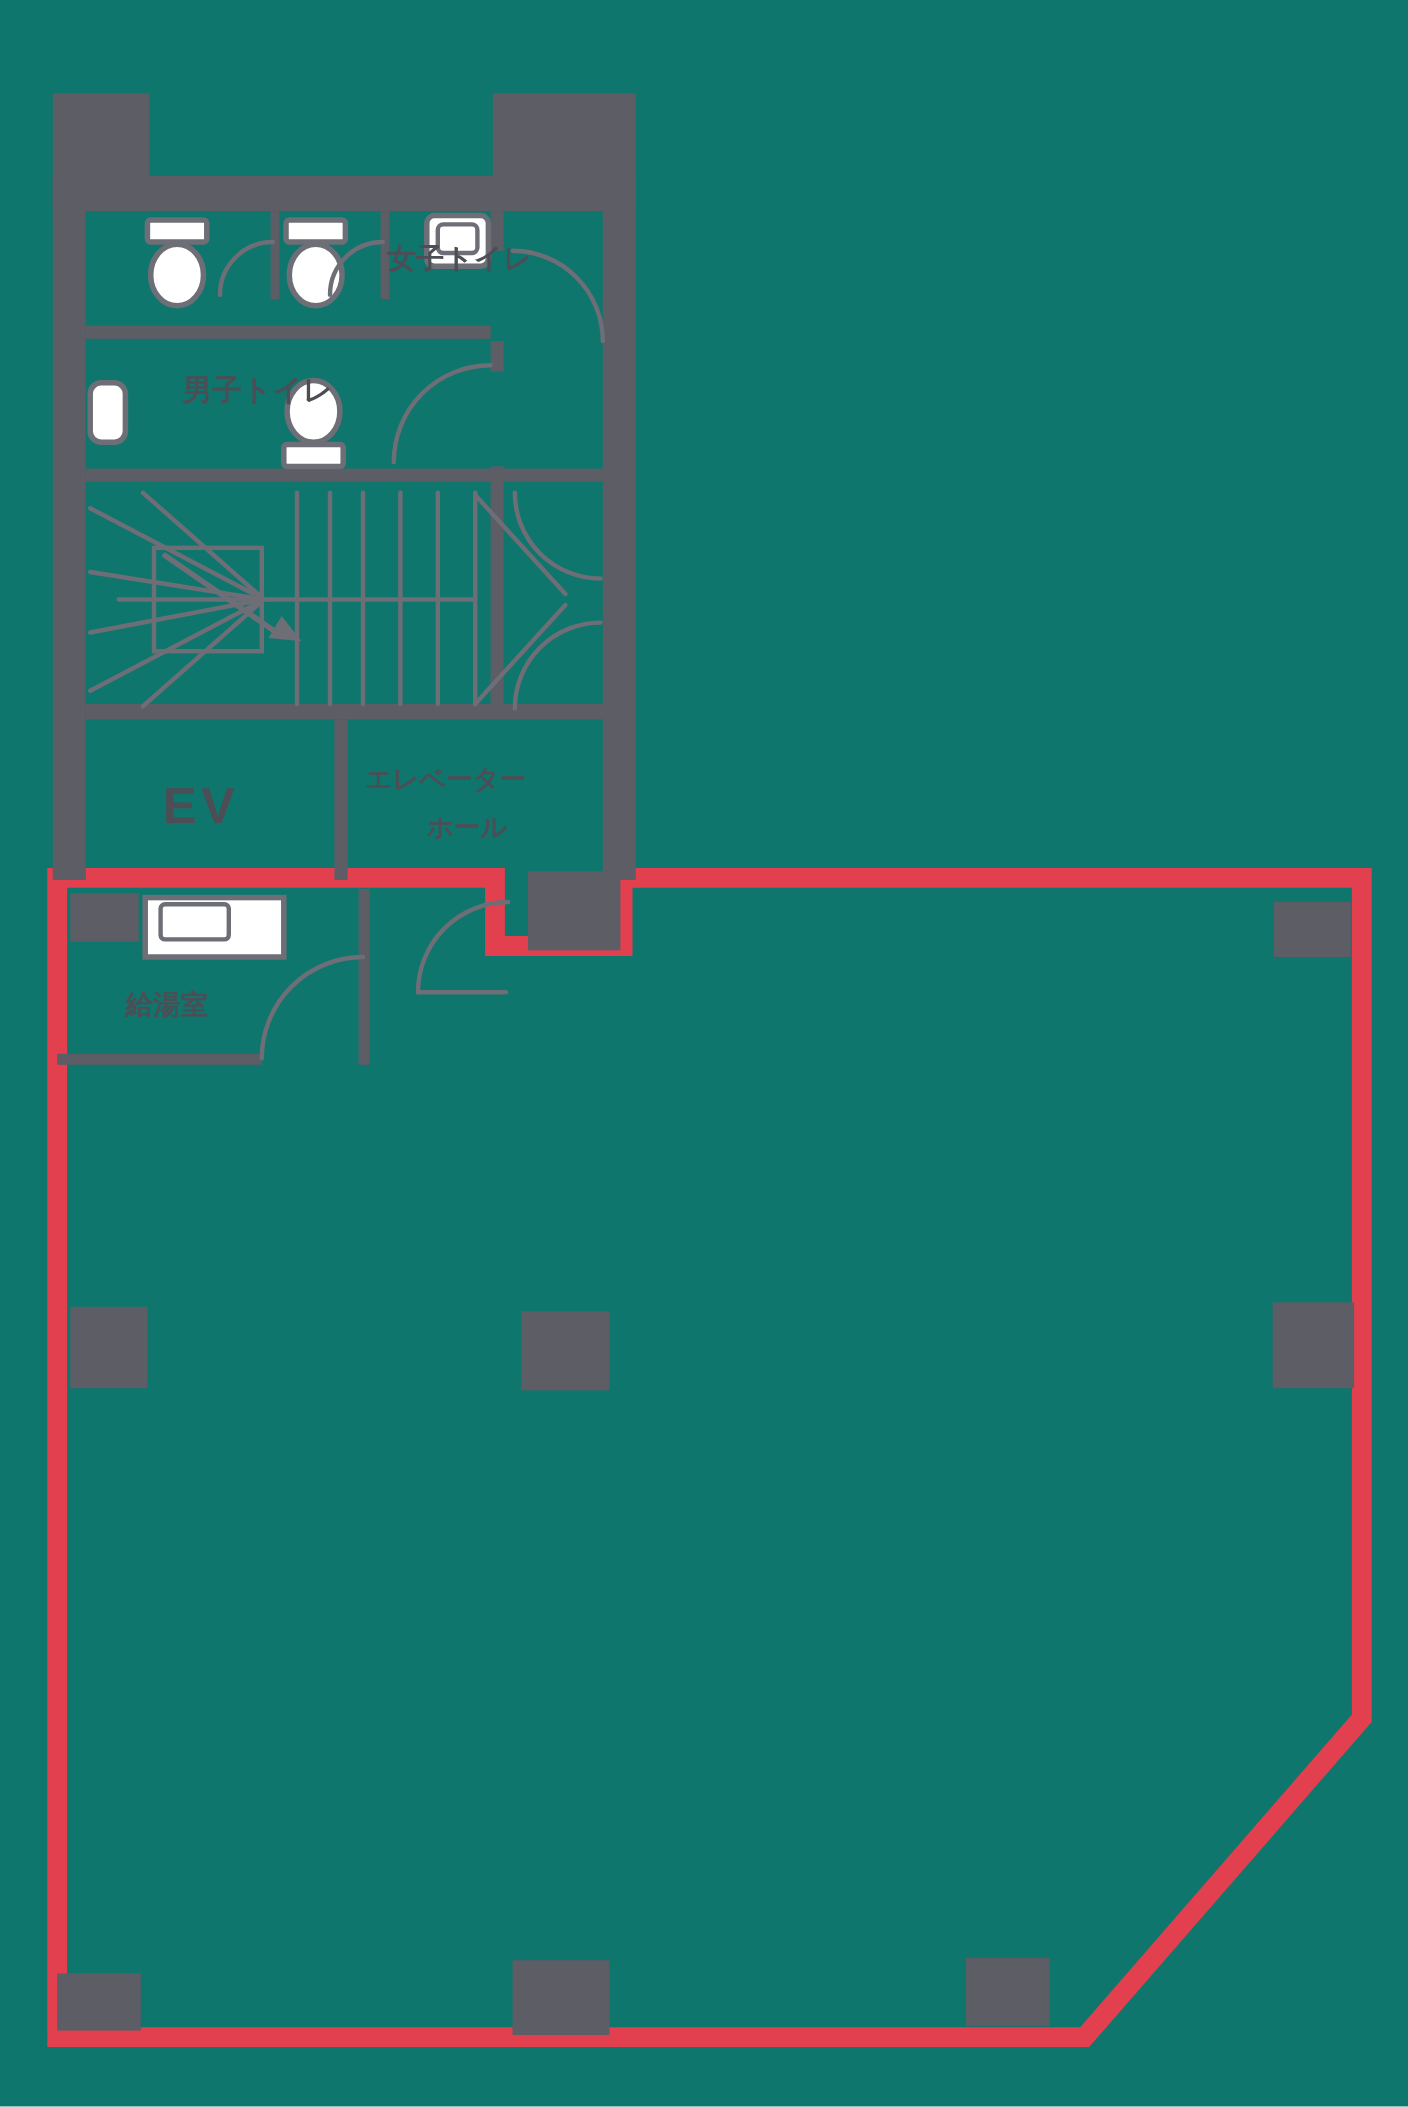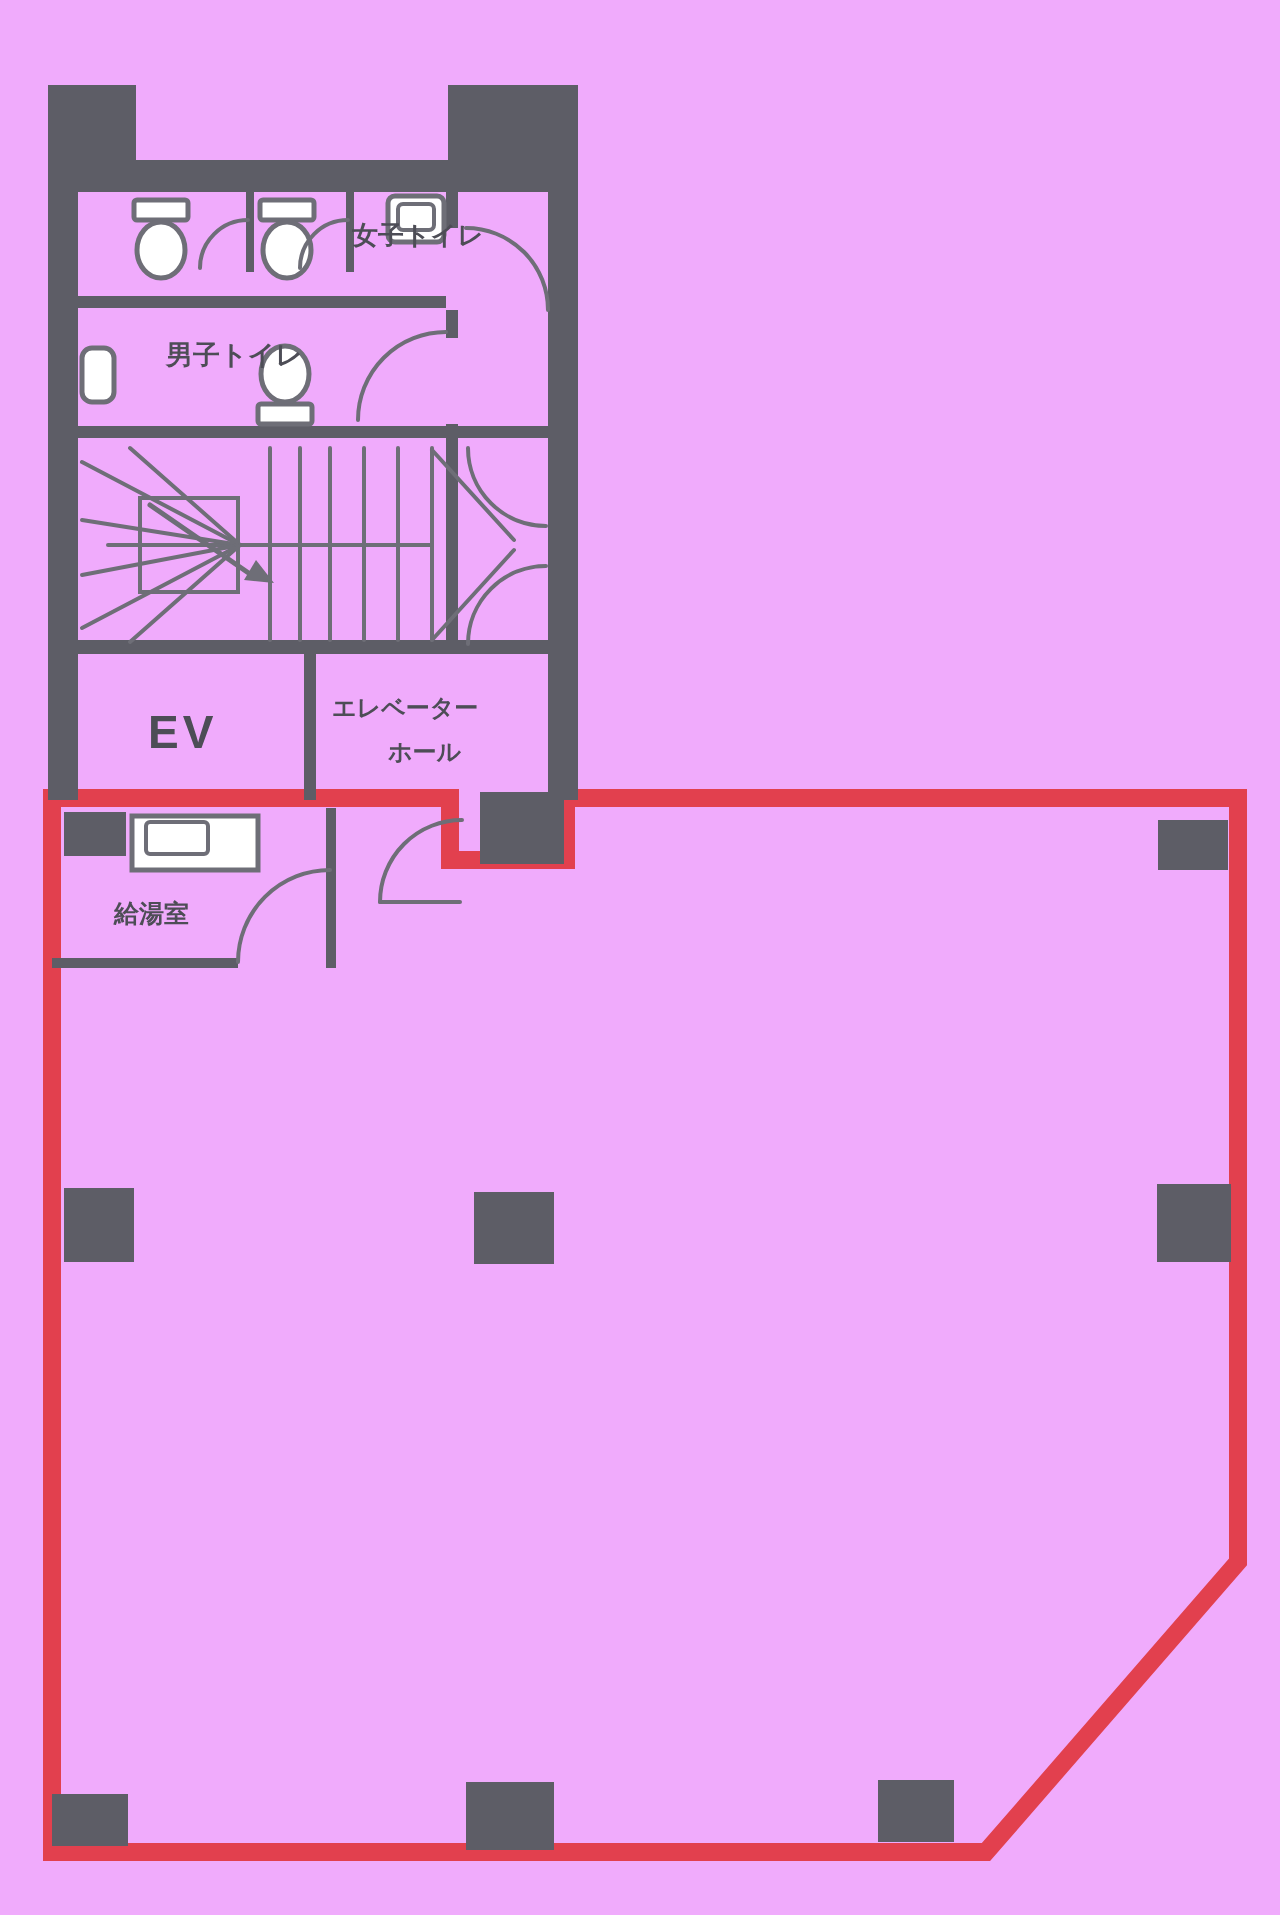--- a/index.html
+++ b/index.html
@@ -1,16 +1,16 @@
 <!DOCTYPE html>
 <html style="--wall: #5d5d66; --line: #6e6e77; --red: #e2404e; --text: #4d4d56; --bg: #fefefe;"><head>
 <meta charset="utf-8">
 <style>
   html,body{margin:0;padding:0;background:#ffffff;}
-  .page{position:relative;width:1280px;height:1915px;background:#f0abfc;overflow:hidden;
+  .page{position:relative;width:1280px;height:1915px;background:#0f766e;overflow:hidden;
         font-family:"Liberation Sans",sans-serif;}
   svg{display:block;}
   .wall{fill:var(--wall);}
   .thin{fill:none;stroke:var(--line);stroke-width:5;stroke-linecap:round;}
   .thin4{fill:none;stroke:var(--line);stroke-width:4;stroke-linecap:round;}
   .fixture{fill:#ffffff;stroke:var(--line);stroke-width:5;}
   .red-outline{fill:none;stroke:var(--red);stroke-width:18;stroke-linejoin:miter;}
   .label{fill:var(--text);font-family:"Liberation Sans",sans-serif;font-weight:bold;}
   .arrowhead{fill:var(--line);}
 </style>

